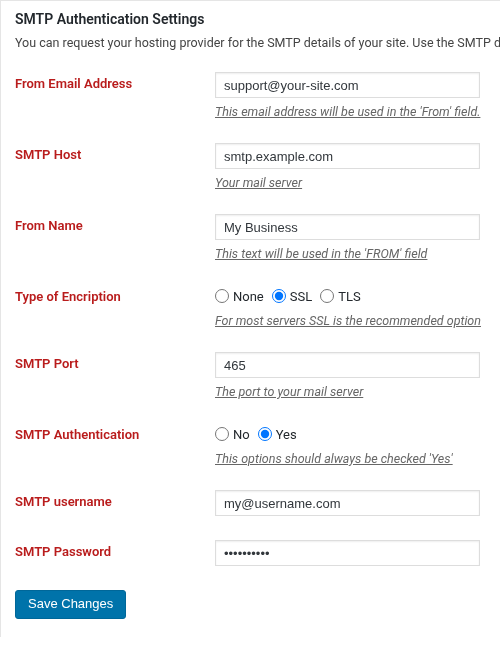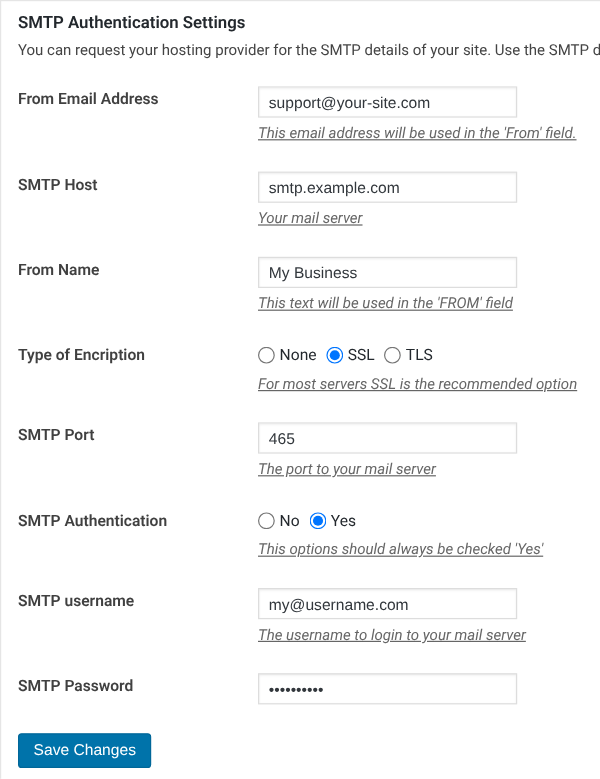--- a/index.html
+++ b/index.html
@@ -34,26 +34,26 @@
   .form-table { width: 100%; }
   .form-row {
     display: flex;
     align-items: flex-start;
     margin-bottom: 24px;
   }
   .form-row .label {
     flex: 0 0 200px;
     font-weight: 600;
     font-size: 13px;
-    color: #404040;
+    color: #b91c1c;
     padding-top: 4px;
   }
   .form-row .field { flex: 1; }
   .text-input {
-    width: 216px;
+    width: 265px;
     padding: 4px 8px;
     font-size: 13px;
     border: 1px solid #ddd;
     box-shadow: inset 0 1px 2px rgba(0,0,0,.07);
     background: #fff;
     color: #32373c;
     line-height: 1.3;
     height: 26px;
   }
   .description {
@@ -169,21 +169,20 @@
           </label>
         </div>
         <div class="description">This options should always be checked 'Yes'</div>
       </div>
     </div>
 
     <div class="form-row">
       <div class="label">SMTP username</div>
       <div class="field">
         <input type="text" class="text-input" value="my@username.com" style="">
-        <div class="description">The username to login to your mail server</div>
       </div>
     </div>
 
     <div class="form-row">
       <div class="label">SMTP Password</div>
       <div class="field">
         <input type="text" class="text-input" value="••••••••••" style="">
       </div>
     </div>
 

